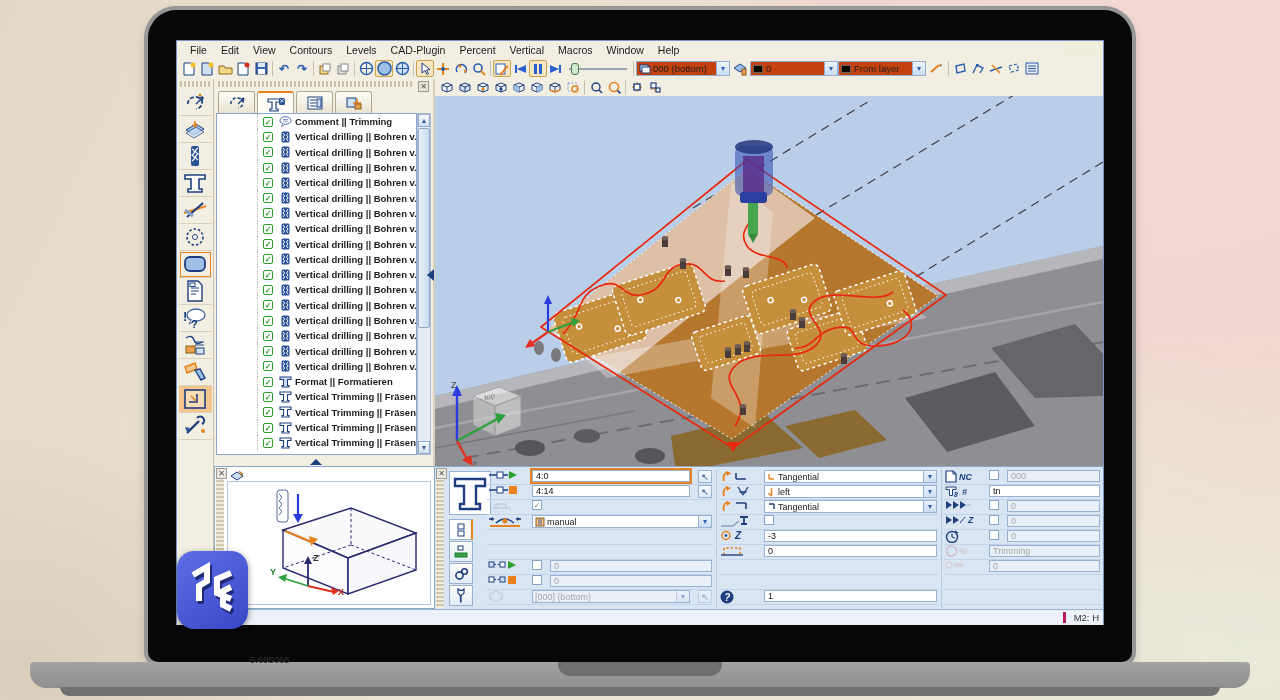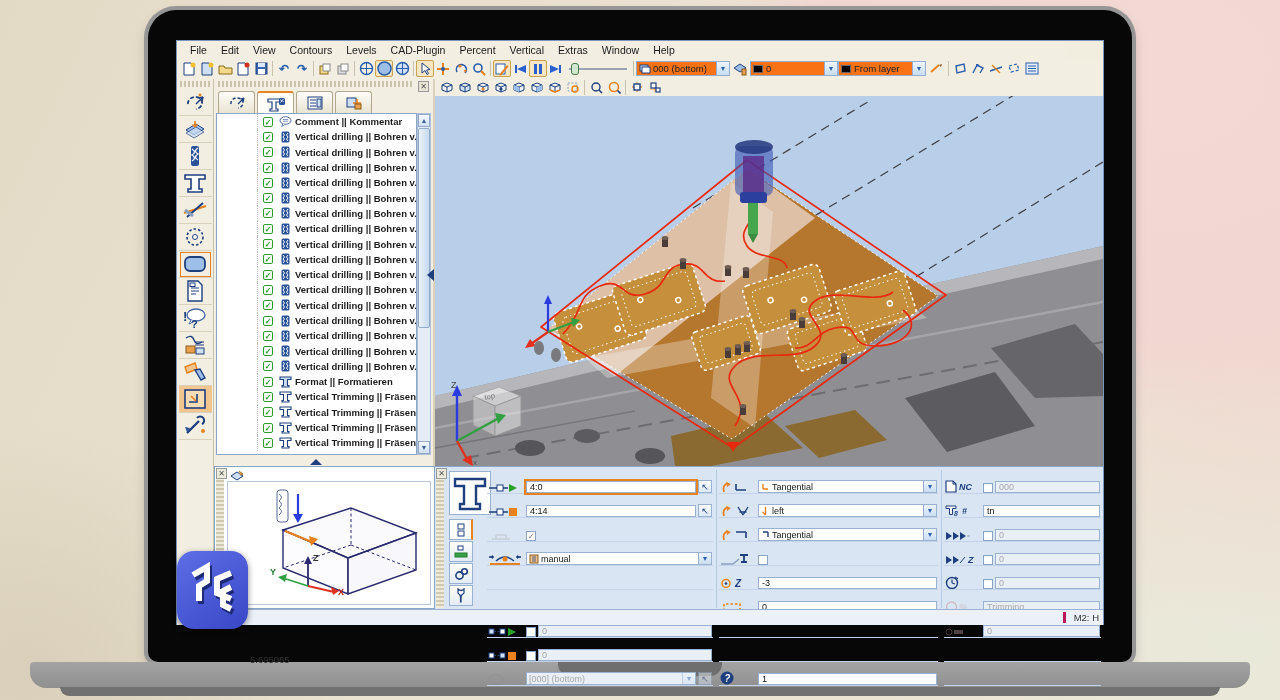--- a/index.html
+++ b/index.html
@@ -26,21 +26,21 @@
 
 #menubar { left:0; top:0; width:888px; height:17px; display:flex; align-items:center; padding-left:6px; gap:0; background:#f2efe2; }
 #menubar .mi { padding:1px 7px; font-size:10.5px; color:#1a1a1a; cursor:default; }
 
 #toolbar { left:0; top:17px; width:926px; height:21px; background:#f2efe2; display:flex; align-items:center; padding-left:3px; }
 .tbtn { width:18px; height:17px; display:flex; align-items:center; justify-content:center; flex:0 0 auto; }
 .tbtn svg { display:block; }
 .tsep { width:1px; height:15px; background:#c9c2ac; margin:0 2px; flex:0 0 auto; }
 .tsel { background:#f6e6c4; border:1px solid #caa24e; border-radius:2px; }
 .glyph { font-size:12px; line-height:1; color:#2a5fae; font-weight:bold; }
-.combo { height:15px; background:#f97316; border:1px solid #96aed0; display:flex; align-items:center; font-size:9.5px; padding-left:2px; flex:0 0 auto; position:relative; }
+.combo { height:15px; background:#c2410c; border:1px solid #96aed0; display:flex; align-items:center; font-size:9.5px; padding-left:2px; flex:0 0 auto; position:relative; }
 .combo .sw { width:10px; height:8px; background:#000; border:1px solid #666; margin-right:3px; flex:0 0 auto; }
 .combo .cv { flex:1; overflow:hidden; white-space:nowrap; }
 .darr { width:13px; height:13px; background:linear-gradient(#eef4fc,#c9dcf2); border-left:1px solid #96aed0; color:#2a5fae; font-size:8px; display:flex; align-items:center; justify-content:center; flex:0 0 auto; }
 .slider-track { width:58px; height:2px; background:#9aa4b4; position:relative; margin:0 4px; flex:0 0 auto; }
 .slider-knob { position:absolute; left:2px; top:-5px; width:8px; height:12px; background:#cfe8cf; border:1px solid #4a7a4a; border-radius:3px; }
 
 #sidetools { left:0; top:38px; width:37px; height:546px; background:#f2efe2; border-right:1px solid #c9c2ac; }
 .grip { height:6px; margin:2px 3px; background:repeating-linear-gradient(90deg,#c9c2ac 0 2px,transparent 2px 4px); }
 .stool { width:33px; height:27px; margin:0 auto; display:flex; align-items:center; justify-content:center; border-bottom:1px solid #d8d2bc; }
 .stool.orange-border { outline:1.5px solid #e8821e; outline-offset:-2px; }
@@ -67,21 +67,21 @@
 
 #vp-toolbar { left:258px; top:38px; width:668px; height:17px; background:#f2efe2; display:flex; align-items:center; padding-left:3px; }
 #scene { left:258px; top:55px; width:668px; height:370px; background:#b9cfe9; }
 #scene svg { display:block; }
 
 #preview { left:37px; top:425px; width:221px; height:143px; background:#fff; border:1px solid #8aa6c8; }
 .vgrip { position:absolute; left:1px; top:1px; bottom:1px; width:8px; background:repeating-linear-gradient(180deg,#cfc9b2 0 2px,#f0ecdc 2px 4px); }
 .xbox { width:11px; height:11px; border:1px solid #9a9a9a; background:#eceadc; color:#555; font-size:8px; line-height:9px; text-align:center; }
 #params { left:258px; top:425px; width:668px; height:143px; background:#d9e5f3; border-top:1px solid #8aa6c8; }
 .pcol { position:absolute; top:3px; height:138px; }
-.prow { height:24px; display:flex; align-items:flex-end; border-bottom:1px solid #c3d4ea; gap:2px; padding:0 1px; }
+.prow { height:15px; display:flex; align-items:flex-start; border-bottom:1px solid #c3d4ea; gap:8px; padding:0 1px; }
 .picon { width:36px; display:flex; align-items:center; justify-content:flex-start; gap:1px; flex:0 0 auto; font-size:9px; color:#1e3f7f; font-weight:bold;font-style:italic; }
 .pfield { flex:1; background:#fff; border:1px solid #9ab2d2; height:12px; font-size:9px; display:flex; align-items:center; padding:0 3px; color:#111; overflow:hidden; white-space:nowrap; }
 .pfield.dis { background:#e9eff7; color:#a8a8a8; }
 .pfield.sel { outline:2px solid #e8821e; outline-offset:0; }
 .pcombo { flex:1; height:13px; background:#fff; border:1px solid #9ab2d2; display:flex; align-items:center; font-size:9px; padding-left:2px; overflow:hidden; }
 .pcombo.dis { background:#e9eff7; color:#a8a8a8; }
 .pcheck { width:10px; height:10px; background:#fff; border:1px solid #8aa4c8; flex:0 0 auto; font-size:8px; line-height:9px; text-align:center; color:#909090; }
 .pickbtn { width:14px; height:13px; background:linear-gradient(#f8fbff,#dce9f7); border:1px solid #9ab2d2; color:#1e3f7f; font-size:9px; line-height:12px; text-align:center; flex:0 0 auto; }
 .ghost { opacity:.35; }
 #bigtool { position:absolute; left:14px; top:4px; width:42px; height:44px; background:#fff; border:1px solid #9ab2d2; display:flex; align-items:center; justify-content:center; }
@@ -109,21 +109,21 @@
     <div id="menubar" class="abs">
 
     <span class="mi">File</span>
         <span class="mi">Edit</span>
         <span class="mi">View</span>
         <span class="mi">Contours</span>
         <span class="mi">Levels</span>
         <span class="mi">CAD-Plugin</span>
         <span class="mi">Percent</span>
         <span class="mi">Vertical</span>
-        <span class="mi">Extras</span>
+        <span class="mi">Macros</span>
         <span class="mi">Window</span>
         <span class="mi">Help</span>
       </div>
 
     <div id="toolbar" class="abs">
       <span class="tbtn">
           <svg width="13" height="14">
             <path d="M1,1 h7 l3,3 v9 h-10 z" fill="#fff" stroke="#1e3f7f"></path>
             <circle cx="10" cy="3" r="2.5" fill="#f0c030"></circle>
           </svg>
@@ -432,21 +432,21 @@
           <div class="trow">
             <span class="tcheck">✓</span>
             <span class="ticon">
               <svg width="13" height="11">
                 <ellipse cx="6.5" cy="4.5" rx="5.5" ry="3.8" fill="#fff" stroke="#4a6aa8"></ellipse>
                 <path d="M4,7.5 l-1.5,3 4,-2.3" fill="#fff" stroke="#4a6aa8" stroke-width=".8"></path>
                 <path d="M4,3.5 h5 M4,5.2 h5" stroke="#4a6aa8" stroke-width=".7"></path>
               </svg>
             </span>
 
-            <span class="tlabel">Comment || Kommentar</span>
+            <span class="tlabel">Comment || Trimming</span>
           </div>
 
           <div class="trow">
             <span class="tcheck">✓</span>
 
             <span class="ticon">
               <svg width="9" height="12">
                 <rect x="0.5" y="0.5" width="8" height="11" rx="1.5" fill="#2a5298"></rect>
                 <path d="M2,2 q3,2 0,4 q3,2 0,4 M7,2 q-3,2 0,4 q-3,2 0,4" stroke="#fff" stroke-width="1" fill="none"></path>
               </svg>

